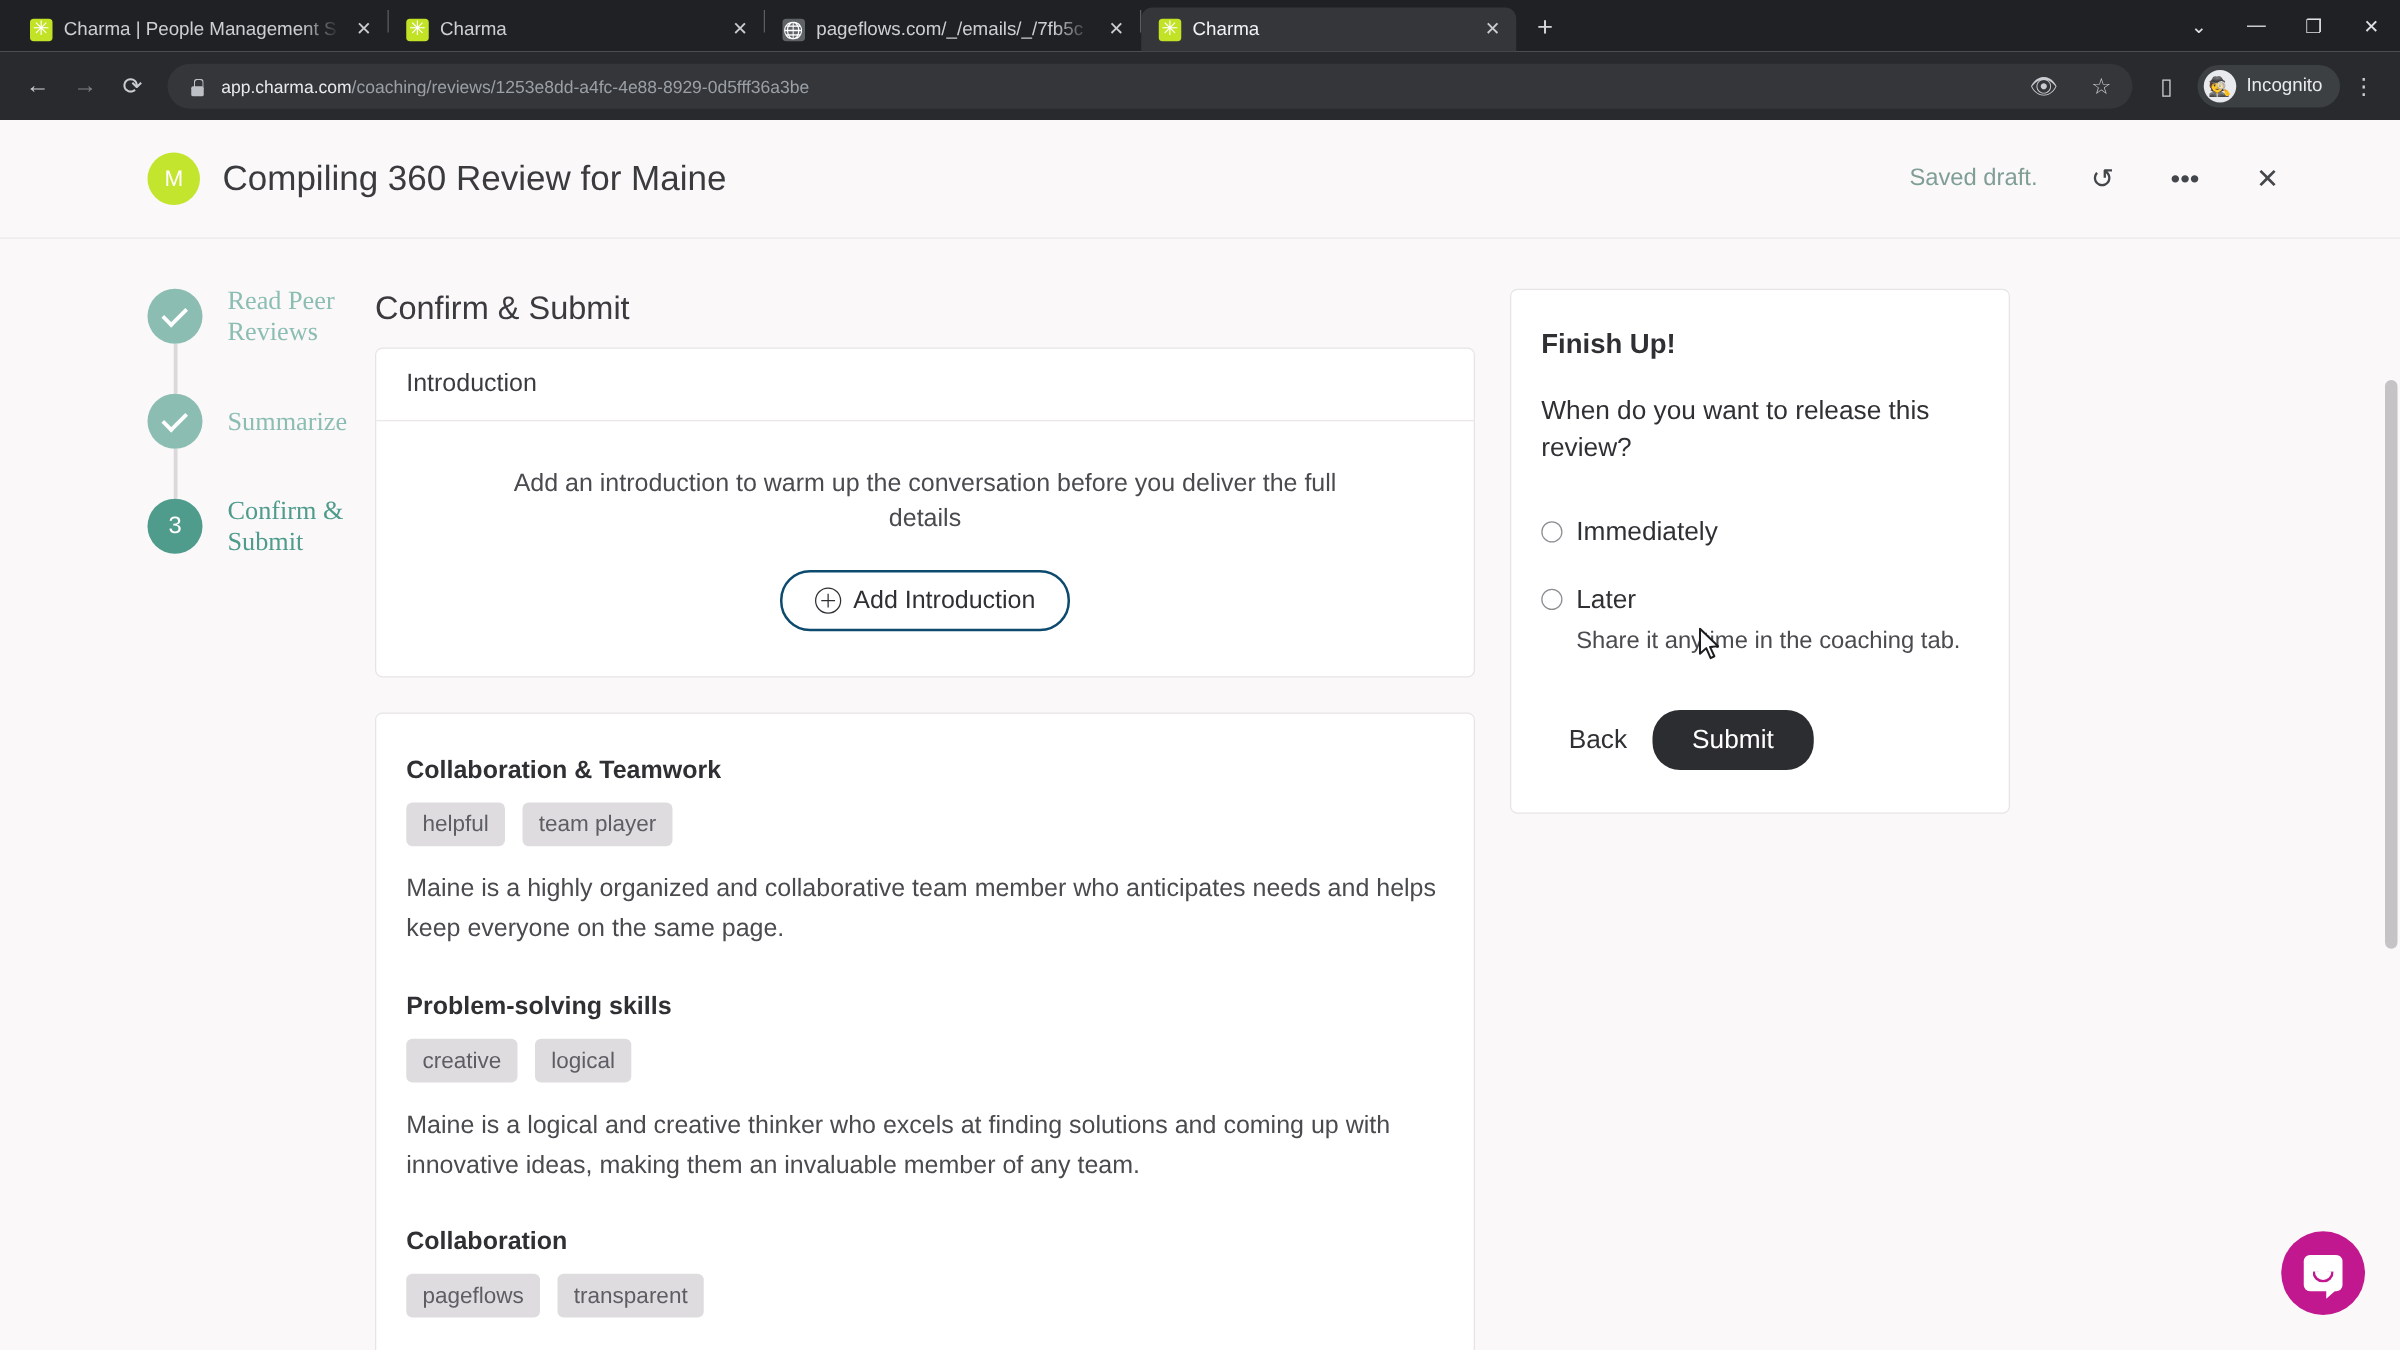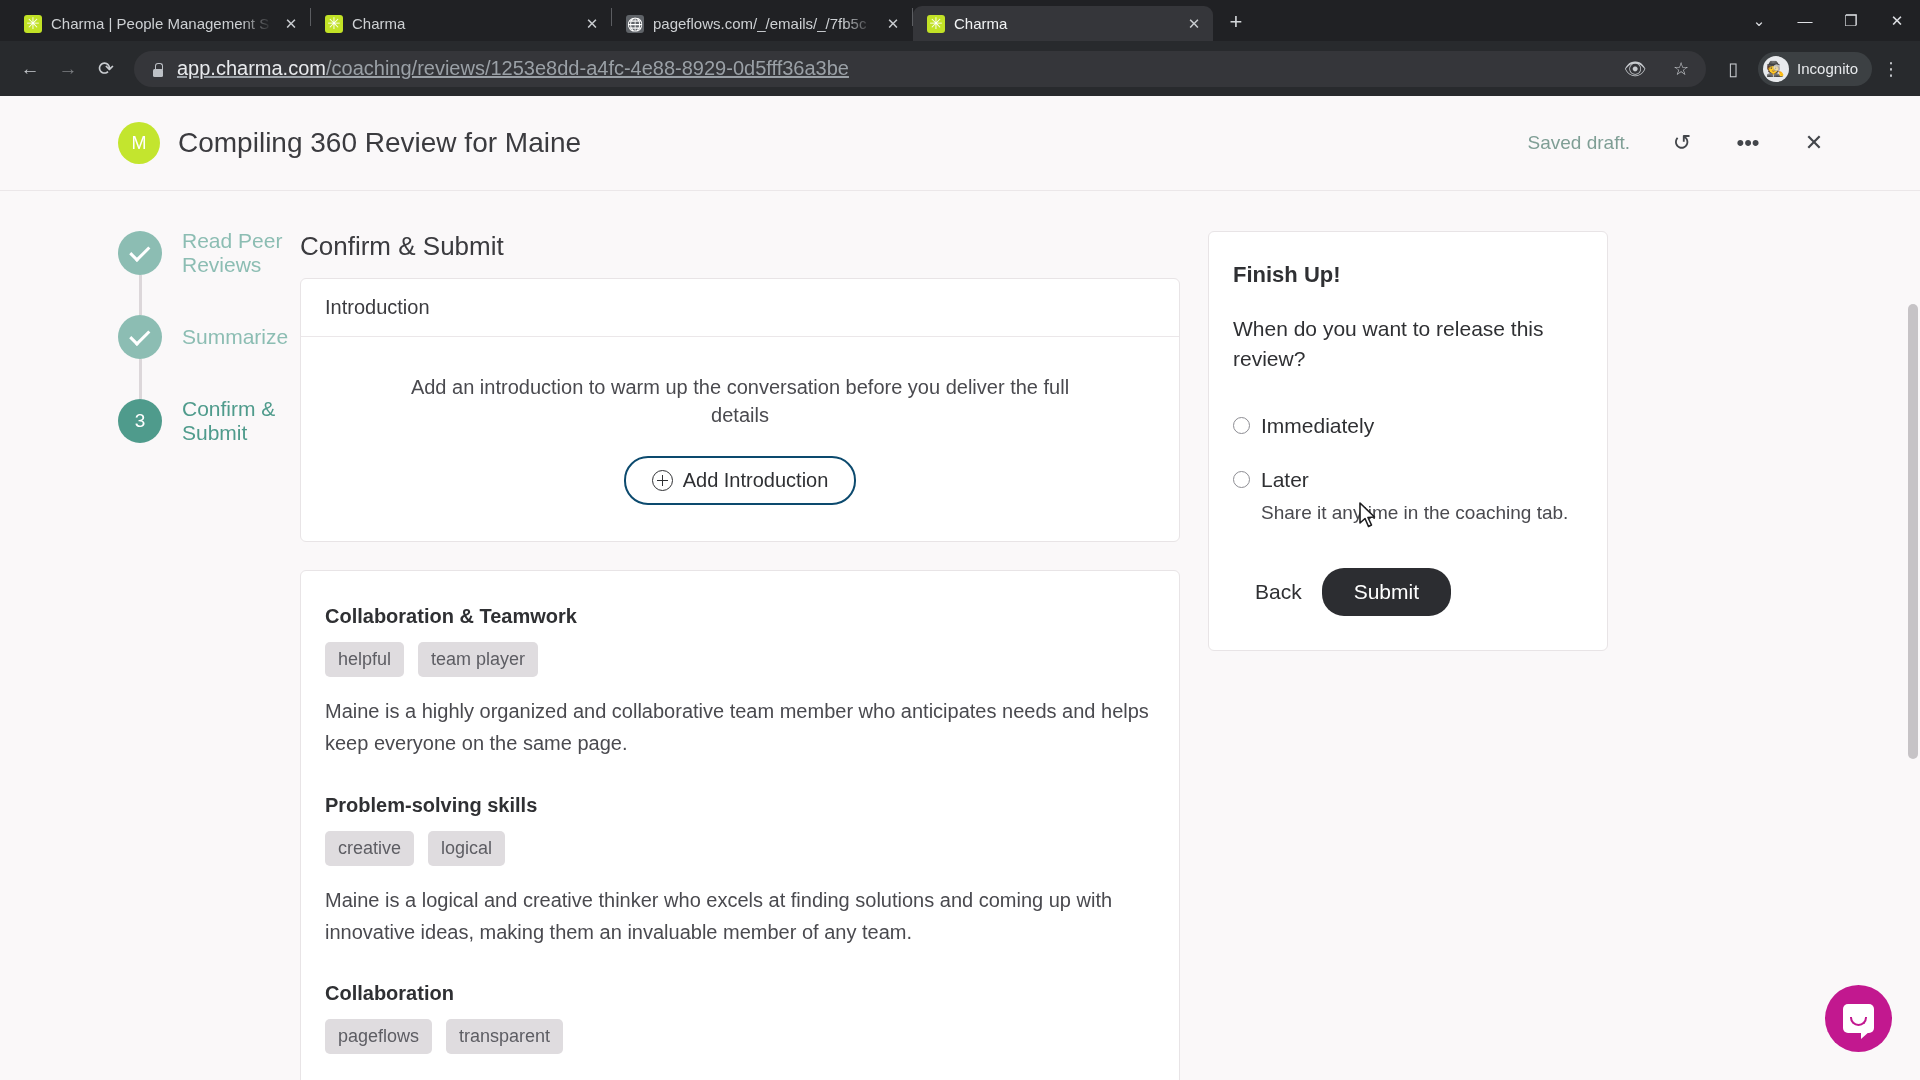--- a/index.html
+++ b/index.html
@@ -65,22 +65,22 @@
     width: 36px; height: 36px; border-radius: 50%; color: #c9ccd0;
     display: flex; align-items: center; justify-content: center; font-size: 19px;
   }
   .navbtn.dim { color: #7e8184; }
   .omnibox {
     flex: 1 1 auto; height: 36px; background: #35363a; border-radius: 18px;
     display: flex; align-items: center; padding: 0 8px 0 17px; margin: 0 8px;
     gap: 12px; min-width: 0;
   }
   .omnibox .urltext {
-    font-size: 20px; color: #9aa0a6; white-space: nowrap; overflow: hidden;
-    flex: 1 1 auto; min-width: 0; text-decoration: underline;
+    font-size: 14px; color: #9aa0a6; white-space: nowrap; overflow: hidden;
+    flex: 1 1 auto; min-width: 0;
   }
   .omnibox .urltext b { color: #e8eaed; font-weight: 400; }
   .lock { width: 14px; height: 16px; flex: 0 0 14px; position: relative; }
   .lock::before {
     content: ""; position: absolute; left: 2px; bottom: 0; width: 10px; height: 8px;
     background: #bdc1c6; border-radius: 1.5px;
   }
   .lock::after {
     content: ""; position: absolute; left: 4px; bottom: 7px; width: 6px; height: 6px;
     border: 1.6px solid #bdc1c6; border-bottom: none; border-radius: 3px 3px 0 0;
@@ -128,21 +128,21 @@
   .step { display: flex; align-items: center; gap: 20px; height: 44px; }
   .step .bubble {
     width: 44px; height: 44px; border-radius: 50%; flex: 0 0 44px;
     display: flex; align-items: center; justify-content: center;
     color: #ffffff; font-size: 19px;
   }
   .bubble.done { background: #8cbdb3; }
   .bubble.current { background: #4f9b8c; }
   .check { display: block; width: 19px; height: 11px; border: 3px solid #fff;
            border-top: none; border-right: none; transform: rotate(-45deg) translate(1px,-2px); }
-  .step .slabel { font-size: 21px; }
+  .step .slabel { font-size: 21px; font-family: Liberation Serif, serif; }
   .slabel.done { color: #8cbdb3; }
   .slabel.current { color: #4f9b8c; }
   .connector { width: 3px; height: 40px; background: #dcd7da; margin-left: 21px; }
 
   
   .maincol { flex: 0 0 880px; width: 880px; }
   .sectitle { font-size: 26px; color: #3b3b3f; margin-bottom: 16px; }
   .card {
     background: #ffffff; border: 1px solid #e8e4e6; border-radius: 6px;
   }

